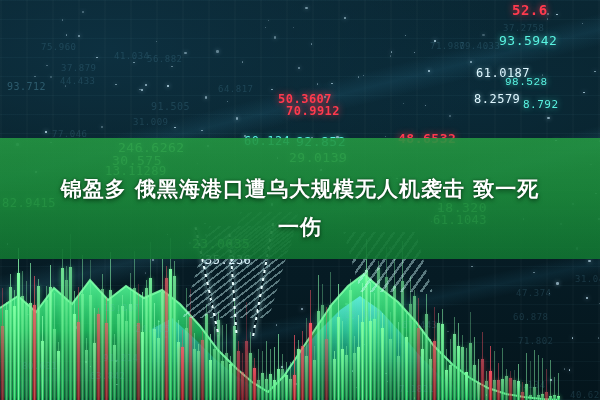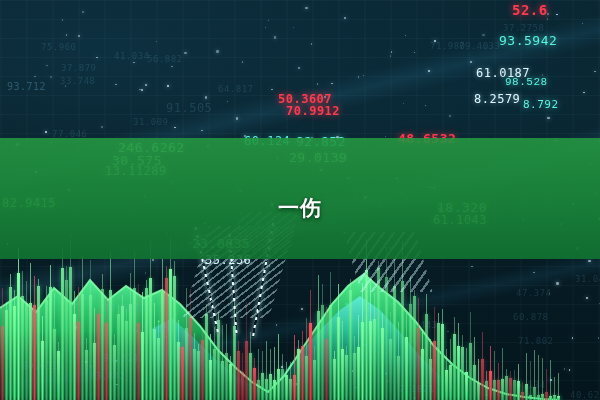--- a/index.html
+++ b/index.html
@@ -744,28 +744,28 @@
       <div class="ticker t-green" style="left: 112px; top: 153px; font-size: 13px;">30.575</div>
       <div class="ticker t-green" style="left: 105px; top: 164px; font-size: 12px;">13.11289</div>
       <div class="ticker t-green" style="left: 2px; top: 196px; font-size: 12px;">82.9415</div>
       <div class="ticker t-green" style="left: 289px; top: 150px; font-size: 13px;">29.0139</div>
       <div class="ticker t-green" style="left: 192px; top: 236px; font-size: 13px;">23.0035</div>
       <div class="ticker t-white" style="left: 205px; top: 253px; font-size: 12px;">35.236</div>
       <div class="ticker t-green" style="left: 437px; top: 200px; font-size: 13px;">18.320</div>
       <div class="ticker t-green" style="left: 433px; top: 213px; font-size: 12px;">61.1043</div>
       <div class="ticker t-red" style="left: 512px; top: 2px; font-size: 14px;">52.6</div>
       <div class="ticker t-dim" style="left: 7px; top: 81px; font-size: 10px;">93.712</div>
-      <div class="ticker t-dimmer" style="left: 60px; top: 76px; font-size: 9px;">33.748</div>
+      <div class="ticker t-dimmer" style="left: 60px; top: 76px; font-size: 9px;">44.433</div>
       <div class="ticker t-dimmer" style="left: 114px; top: 51px; font-size: 9px;">41.034</div>
       <div class="ticker t-dimmer" style="left: 147px; top: 54px; font-size: 9px;">56.882</div>
       <div class="ticker t-dimmer" style="left: 61px; top: 63px; font-size: 9px;">37.879</div>
       <div class="ticker t-dimmer" style="left: 218px; top: 84px; font-size: 9px;">64.817</div>
       <div class="ticker t-dimmer" style="left: 133px; top: 117px; font-size: 9px;">31.009</div>
       <div class="ticker t-dimmer" style="left: 52px; top: 129px; font-size: 9px;">77.046</div>
-      <div class="ticker t-dimmer" style="left: 166px; top: 101px; font-size: 12px;">91.505</div>
+      <div class="ticker t-dimmer" style="left: 151px; top: 101px; font-size: 10px;">91.505</div>
       <div class="ticker t-dimmer" style="left: 41px; top: 42px; font-size: 9px;">75.960</div>
       <div class="ticker t-dimmer" style="left: 430px; top: 41px; font-size: 9px;">71.980</div>
       <div class="ticker t-dimmer" style="left: 459px; top: 41px; font-size: 9px;">79.4033</div>
       <div class="ticker t-dimmer" style="left: 503px; top: 23px; font-size: 9px;">37.2758</div>
       <div class="ticker t-dimmer" style="left: 104px; top: 303px; font-size: 9px;">15.007</div>
       <div class="ticker t-dimmer" style="left: 22px; top: 361px; font-size: 9px;">80.631</div>
       <div class="ticker t-dimmer" style="left: 70px; top: 371px; font-size: 9px; padding-left: 20px;">63.842</div>
       <div class="ticker t-dimmer" style="left: 103px; top: 353px; font-size: 9px;">91.214</div>
       <div class="ticker t-dimmer" style="left: 345px; top: 310px; font-size: 9px;">25.967</div>
       <div class="ticker t-dimmer" style="left: 402px; top: 320px; font-size: 9px;">67.443</div>
@@ -775,16 +775,17 @@
       <div class="ticker t-dimmer" style="left: 575px; top: 274px; font-size: 9px;">31.047</div>
       <div class="ticker t-dimmer" style="left: 570px; top: 390px; font-size: 9px;">40.620</div>
       <div class="ticker t-dimmer" style="left: 399px; top: 384px; font-size: 9px;">7.1821</div>
       <div class="ticker t-dimmer" style="left: 516px; top: 380px; font-size: 9px;">5.134</div>
       <div class="ticker t-dimmer" style="left: 135px; top: 324px; font-size: 9px;">24.905</div>
     </div>
 
   <div class="green-band" id="greenband" style="top: 138px; height: 121px;"></div>
 
   <div class="headline" id="headline" style="top: 156px; height: 103px;">
+    <div class="line">锦盈多 俄黑海港口遭乌大规模无人机袭击 致一死</div>
     <div class="line">一伤</div>
   </div>
 
 </div>
 
 </body></html>

